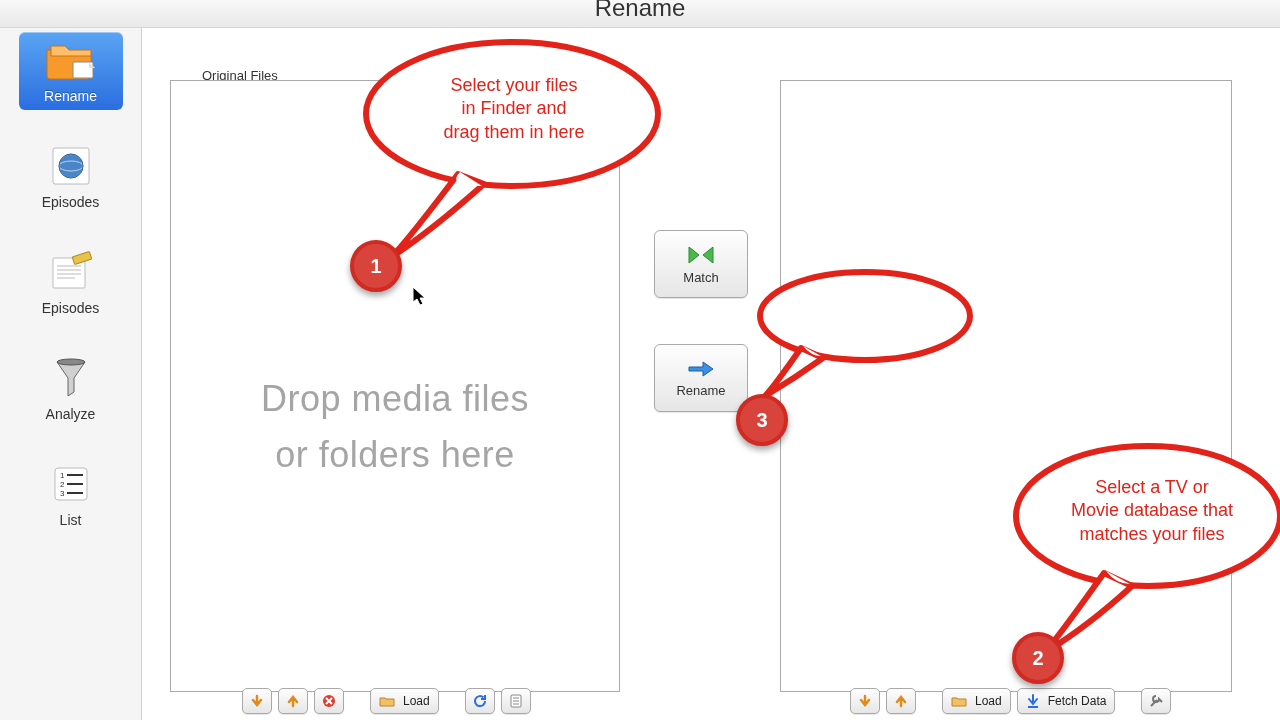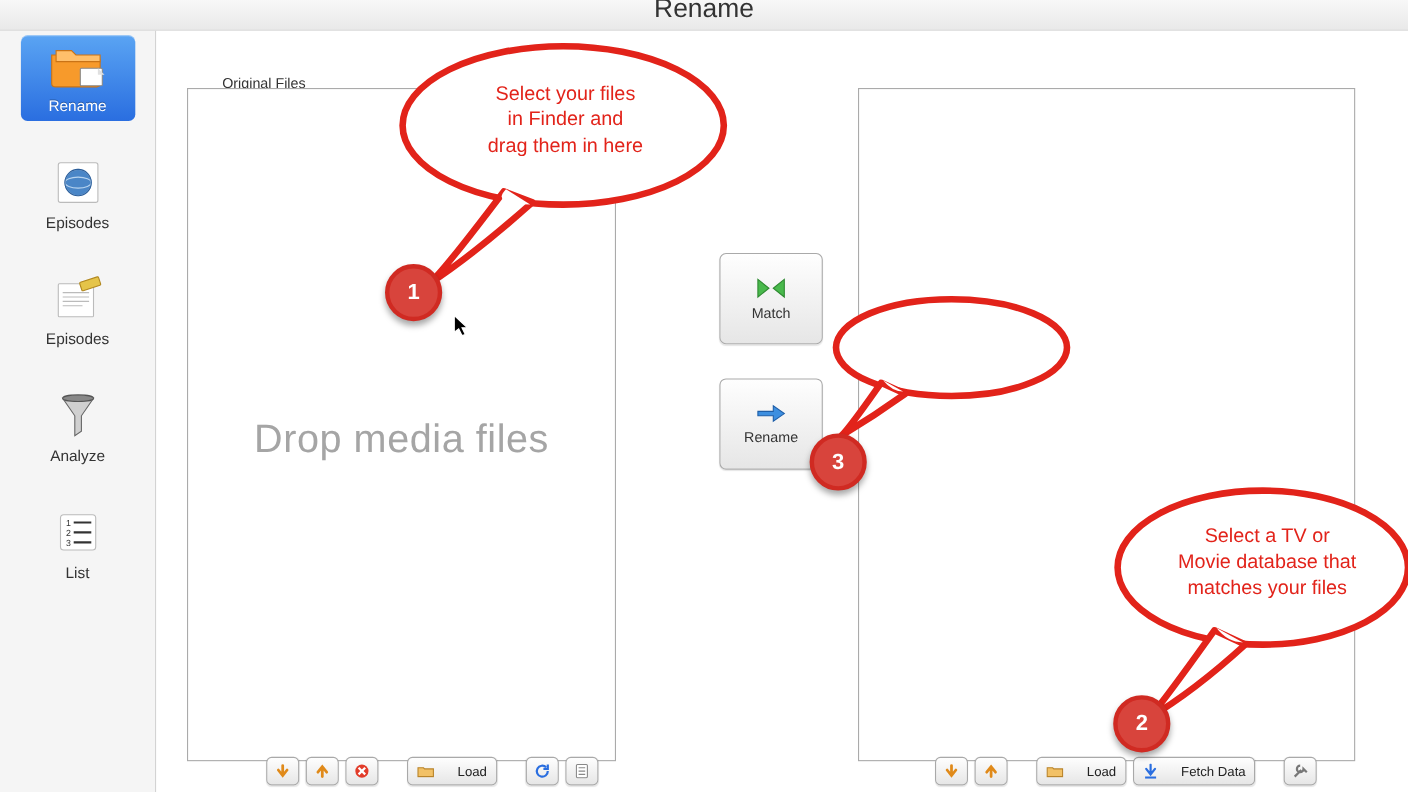--- a/index.html
+++ b/index.html
@@ -39,53 +39,53 @@
     position: absolute; top: 28px; left: 142px; right: 0; bottom: 0;
     background: #ffffff;
   }
 
   .group-label {
     position: absolute; font-size: 13px; color: #333;
   }
   .panel {
     position: absolute; background: #fff; border: 1px solid #aaa;
   }
-  .panel.left { left: 28px; top: 52px; width: 390px; height: 612px; }
+  .panel.left { left: 28px; top: 52px; width: 450px; height: 612px; }
   .panel.right { left: 638px; top: 52px; width: 452px; height: 612px; }
 
   .drop-hint {
     position: absolute; left: 0; right: 0; top: 290px;
     text-align: center; color: #a5a5a5; font-size: 36px; font-weight: 500;
     line-height: 1.55; letter-spacing: .5px;
   }
 
   
   .center-btn {
-    position: absolute; left: 512px; width: 94px; height: 83px;
+    position: absolute; left: 512px; width: 94px; height: 68px;
     background: linear-gradient(#fefefe,#e6e6e6);
     border: 1px solid #a9a9a9; border-radius: 6px;
     display: flex; flex-direction: column; align-items: center; justify-content: center;
     cursor: pointer; box-shadow: 0 1px 1px rgba(0,0,0,.1);
     font-size: 13px; color: #333;
   }
   .center-btn .cb-label { margin-top: 4px; }
   .center-btn.match  { top: 202px; }
   .center-btn.rename { top: 316px; }
 
   
   .toolbar {
     position: absolute; bottom: 4px; height: 30px; display: flex; gap: 6px; align-items: center;
   }
   .toolbar.left  { left: 100px; }
   .toolbar.right { left: 708px; }
   .tbtn {
     height: 26px; min-width: 30px; padding: 0 8px;
     background: linear-gradient(#fefefe,#e6e6e6);
     border: 1px solid #a9a9a9; border-radius: 5px;
-    display: inline-flex; align-items: center; justify-content: center; gap: 21px;
+    display: inline-flex; align-items: center; justify-content: center; gap: 8px;
     cursor: pointer; font-size: 12px; color:#222;
     box-shadow: 0 1px 1px rgba(0,0,0,.1);
   }
   .tbtn.icon-only { width: 30px; padding: 0; }
   .spacer { width: 14px; }
 
   
   .callout-text {
     color: #e2231a; font-size: 18px; text-align: center; line-height: 1.3;
   }
@@ -174,20 +174,21 @@
 </div>
 
 <div class="main">
 
   <div class="group-label" style="left:60px; top:40px;">Original Files</div>
   <div class="group-label" style="left:670px; top:56px;margin-left:14px;">New Names</div>
 
   <div class="panel left">
     <div class="drop-hint">
       <div>Drop media files</div>
+      <div>or folders here</div>
     </div>
   </div>
 
   <div class="panel right"></div>
 
   <div class="center-btn match">
     <svg width="32" height="22" viewBox="0 0 32 22">
       <path d="M14 11 l-10 -8 v16 z" fill="#49b94c" stroke="#2e8a31"></path>
       <path d="M18 11 l10 -8 v16 z" fill="#49b94c" stroke="#2e8a31"></path>
     </svg>

